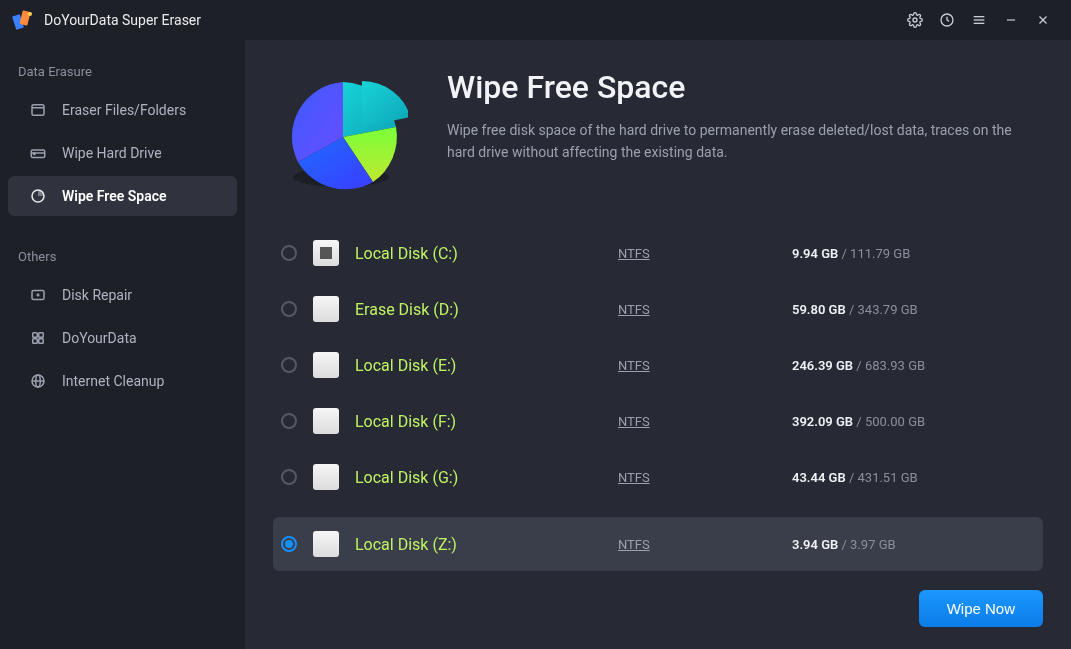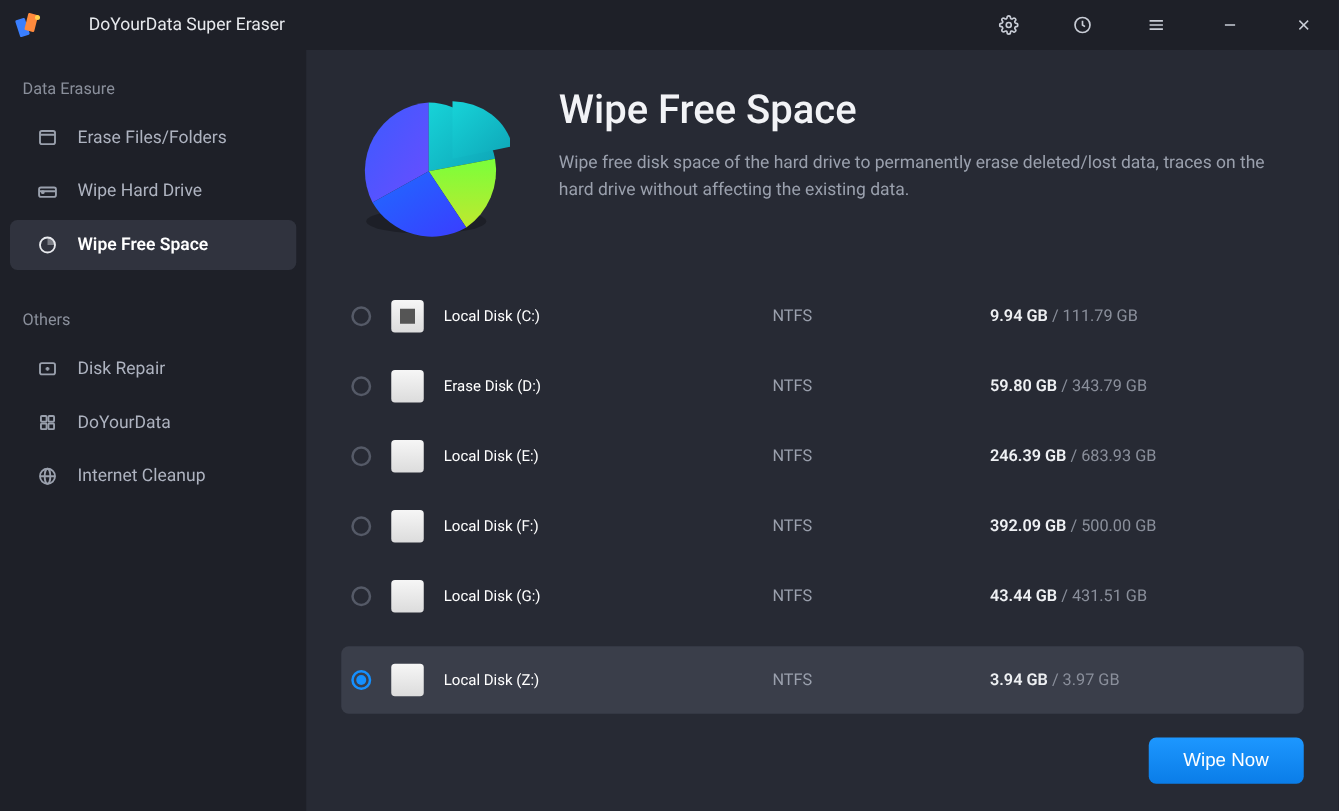--- a/index.html
+++ b/index.html
@@ -11,21 +11,20 @@
   color: #c9cdd6;
   overflow: hidden;
   display: flex;
   flex-direction: column;
 }
 .titlebar {
   height: 40px;
   display: flex;
   align-items: center;
   padding: 0 12px 0 12px;
-  gap: 27px;
 }
 .app-logo {
   width: 22px;
   height: 22px;
   margin-right: 10px;
   display: inline-flex;
   align-items: center;
   justify-content: center;
 }
 .app-title {
@@ -164,27 +163,28 @@
   content: "";
   position: absolute;
   width: 12px;
   height: 12px;
   background:
     linear-gradient(#555,#555);
   mask: none;
 }
 .disk-name {
   flex: 1.25;
-  color: #ffffff;
-  font-size: 12px;
+  color: #bef264;
+  font-size: 16px;
 }
 .disk-fs {
   flex: 0.8;
   color: #9aa0ad;
   font-size: 13px;
+  text-decoration: underline;
 }
 .disk-size {
   flex: 1.2;
   font-size: 13px;
 }
 .size-used { color: #eef0f3; font-weight: 600; }
 .size-total { color: #8a8f9b; }
 .footer {
   display: flex;
   justify-content: flex-end;
@@ -251,21 +251,21 @@
   <div class="sidebar">
     <div class="side-section-title">Data Erasure</div>
 
     <div class="side-item">
       <span class="icon">
         <svg width="18" height="18" viewBox="0 0 24 24" fill="none" stroke="currentColor" stroke-width="2">
             <rect x="4" y="5" width="16" height="14" rx="2"></rect>
             <line x1="4" y1="9" x2="20" y2="9"></line>
           </svg>
       </span>
-      <span>Erase Files/Folders</span>
+      <span>Eraser Files/Folders</span>
     </div>
 
     <div class="side-item">
       <span class="icon">
         <svg width="18" height="18" viewBox="0 0 24 24" fill="none" stroke="currentColor" stroke-width="2">
             <rect x="3" y="8" width="18" height="10" rx="2"></rect>
             <circle cx="7" cy="13" r="1"></circle>
             <line x1="3" y1="12" x2="21" y2="12"></line>
           </svg>
       </span>

